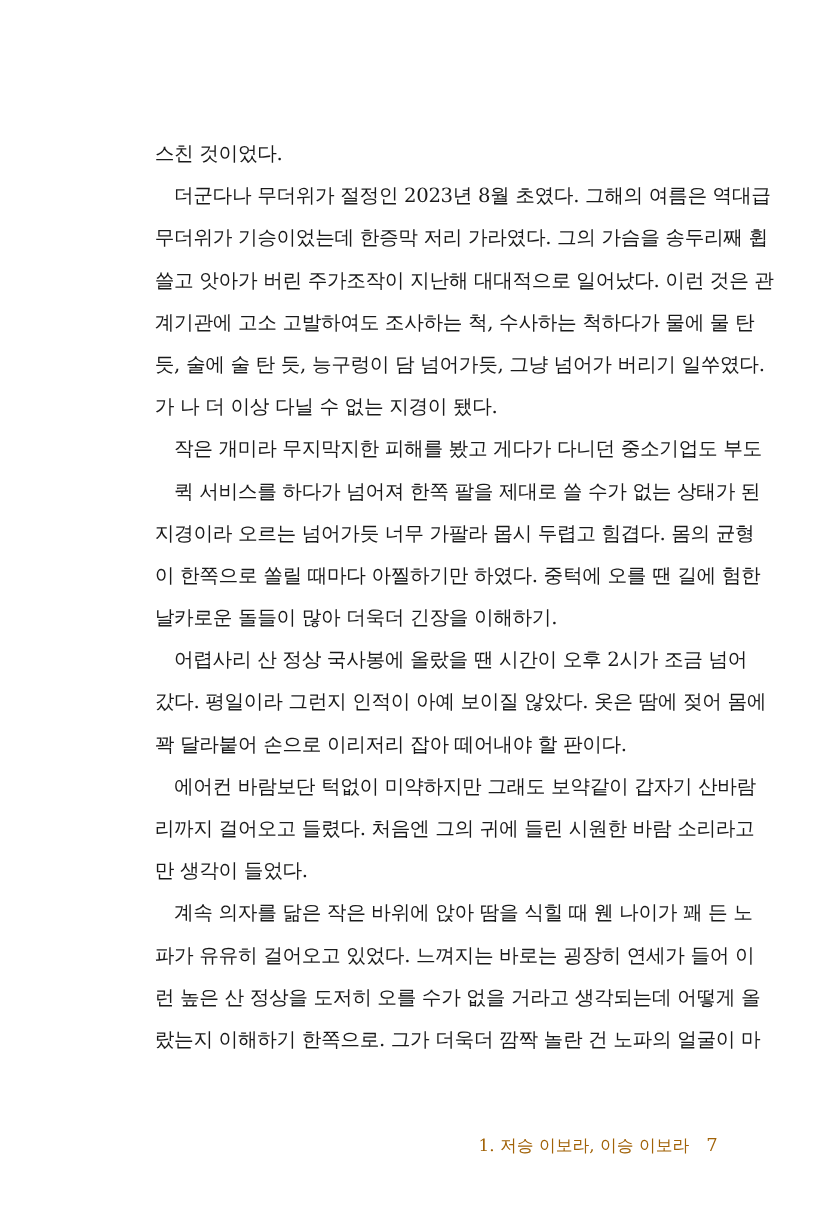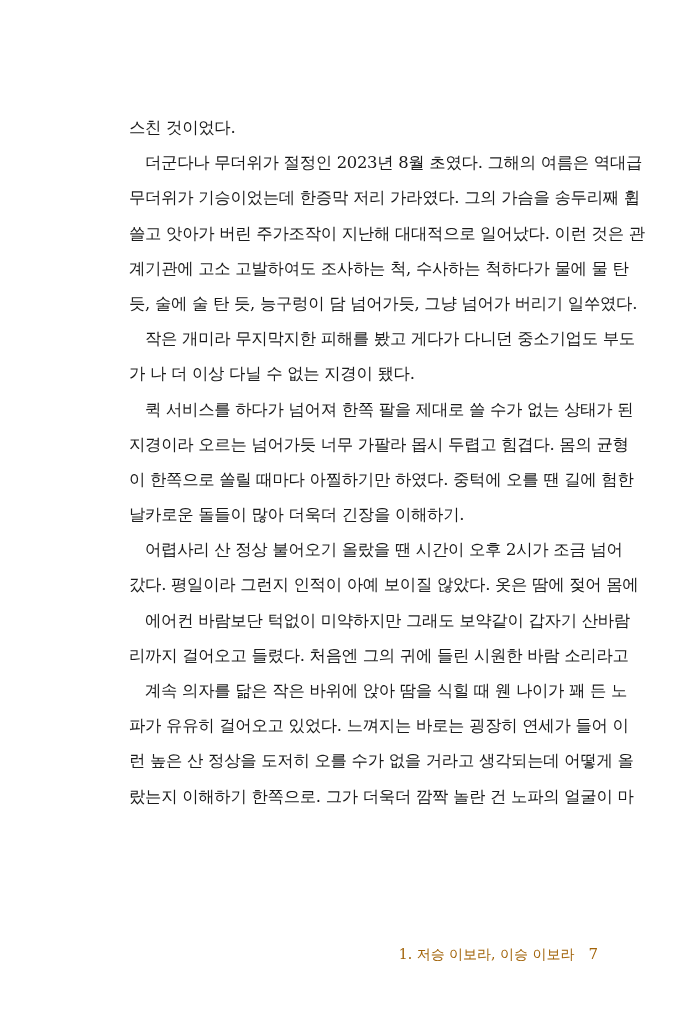--- a/index.html
+++ b/index.html
@@ -61,39 +61,41 @@
 
   <div class="paragraph">
     <div class="line indent">더군다나 무더위가 절정인 2023년 8월 초였다. 그해의 여름은 역대급</div>
     <div class="line">무더위가 기승이었는데 한증막 저리 가라였다. 그의 가슴을 송두리째 휩</div>
     <div class="line">쓸고 앗아가 버린 주가조작이 지난해 대대적으로 일어났다. 이런 것은 관</div>
     <div class="line">계기관에 고소 고발하여도 조사하는 척, 수사하는 척하다가 물에 물 탄</div>
     <div class="line">듯, 술에 술 탄 듯, 능구렁이 담 넘어가듯, 그냥 넘어가 버리기 일쑤였다.</div>
   </div>
 
   <div class="paragraph">
+    <div class="line last">가 나 더 이상 다닐 수 없는 지경이 됐다.</div>
     <div class="line indent">작은 개미라 무지막지한 피해를 봤고 게다가 다니던 중소기업도 부도</div>
-    <div class="line last">가 나 더 이상 다닐 수 없는 지경이 됐다.</div>
   </div>
 
   <div class="paragraph">
     <div class="line indent">퀵 서비스를 하다가 넘어져 한쪽 팔을 제대로 쓸 수가 없는 상태가 된</div>
     <div class="line">지경이라 오르는 넘어가듯 너무 가팔라 몹시 두렵고 힘겹다. 몸의 균형</div>
     <div class="line">이 한쪽으로 쏠릴 때마다 아찔하기만 하였다. 중턱에 오를 땐 길에 험한</div>
     <div class="line last">날카로운 돌들이 많아 더욱더 긴장을 이해하기.</div>
   </div>
 
   <div class="paragraph">
-    <div class="line indent">어렵사리 산 정상 불어오기 올랐을 땐 시간이 오후 2시가 조금 넘어</div>
+    <div class="line indent">어렵사리 산 정상 국사봉에 올랐을 땐 시간이 오후 2시가 조금 넘어</div>
     <div class="line">갔다. 평일이라 그런지 인적이 아예 보이질 않았다. 옷은 땀에 젖어 몸에</div>
+    <div class="line last">꽉 달라붙어 손으로 이리저리 잡아 떼어내야 할 판이다.</div>
   </div>
 
   <div class="paragraph">
     <div class="line indent">에어컨 바람보단 턱없이 미약하지만 그래도 보약같이 갑자기 산바람</div>
     <div class="line">리까지 걸어오고 들렸다. 처음엔 그의 귀에 들린 시원한 바람 소리라고</div>
+    <div class="line last">만 생각이 들었다.</div>
   </div>
 
   <div class="paragraph">
     <div class="line indent">계속 의자를 닮은 작은 바위에 앉아 땀을 식힐 때 웬 나이가 꽤 든 노</div>
     <div class="line">파가 유유히 걸어오고 있었다. 느껴지는 바로는 굉장히 연세가 들어 이</div>
     <div class="line">런 높은 산 정상을 도저히 오를 수가 없을 거라고 생각되는데 어떻게 올</div>
     <div class="line">랐는지 이해하기 한쪽으로. 그가 더욱더 깜짝 놀란 건 노파의 얼굴이 마</div>
   </div>
 </div>
 

